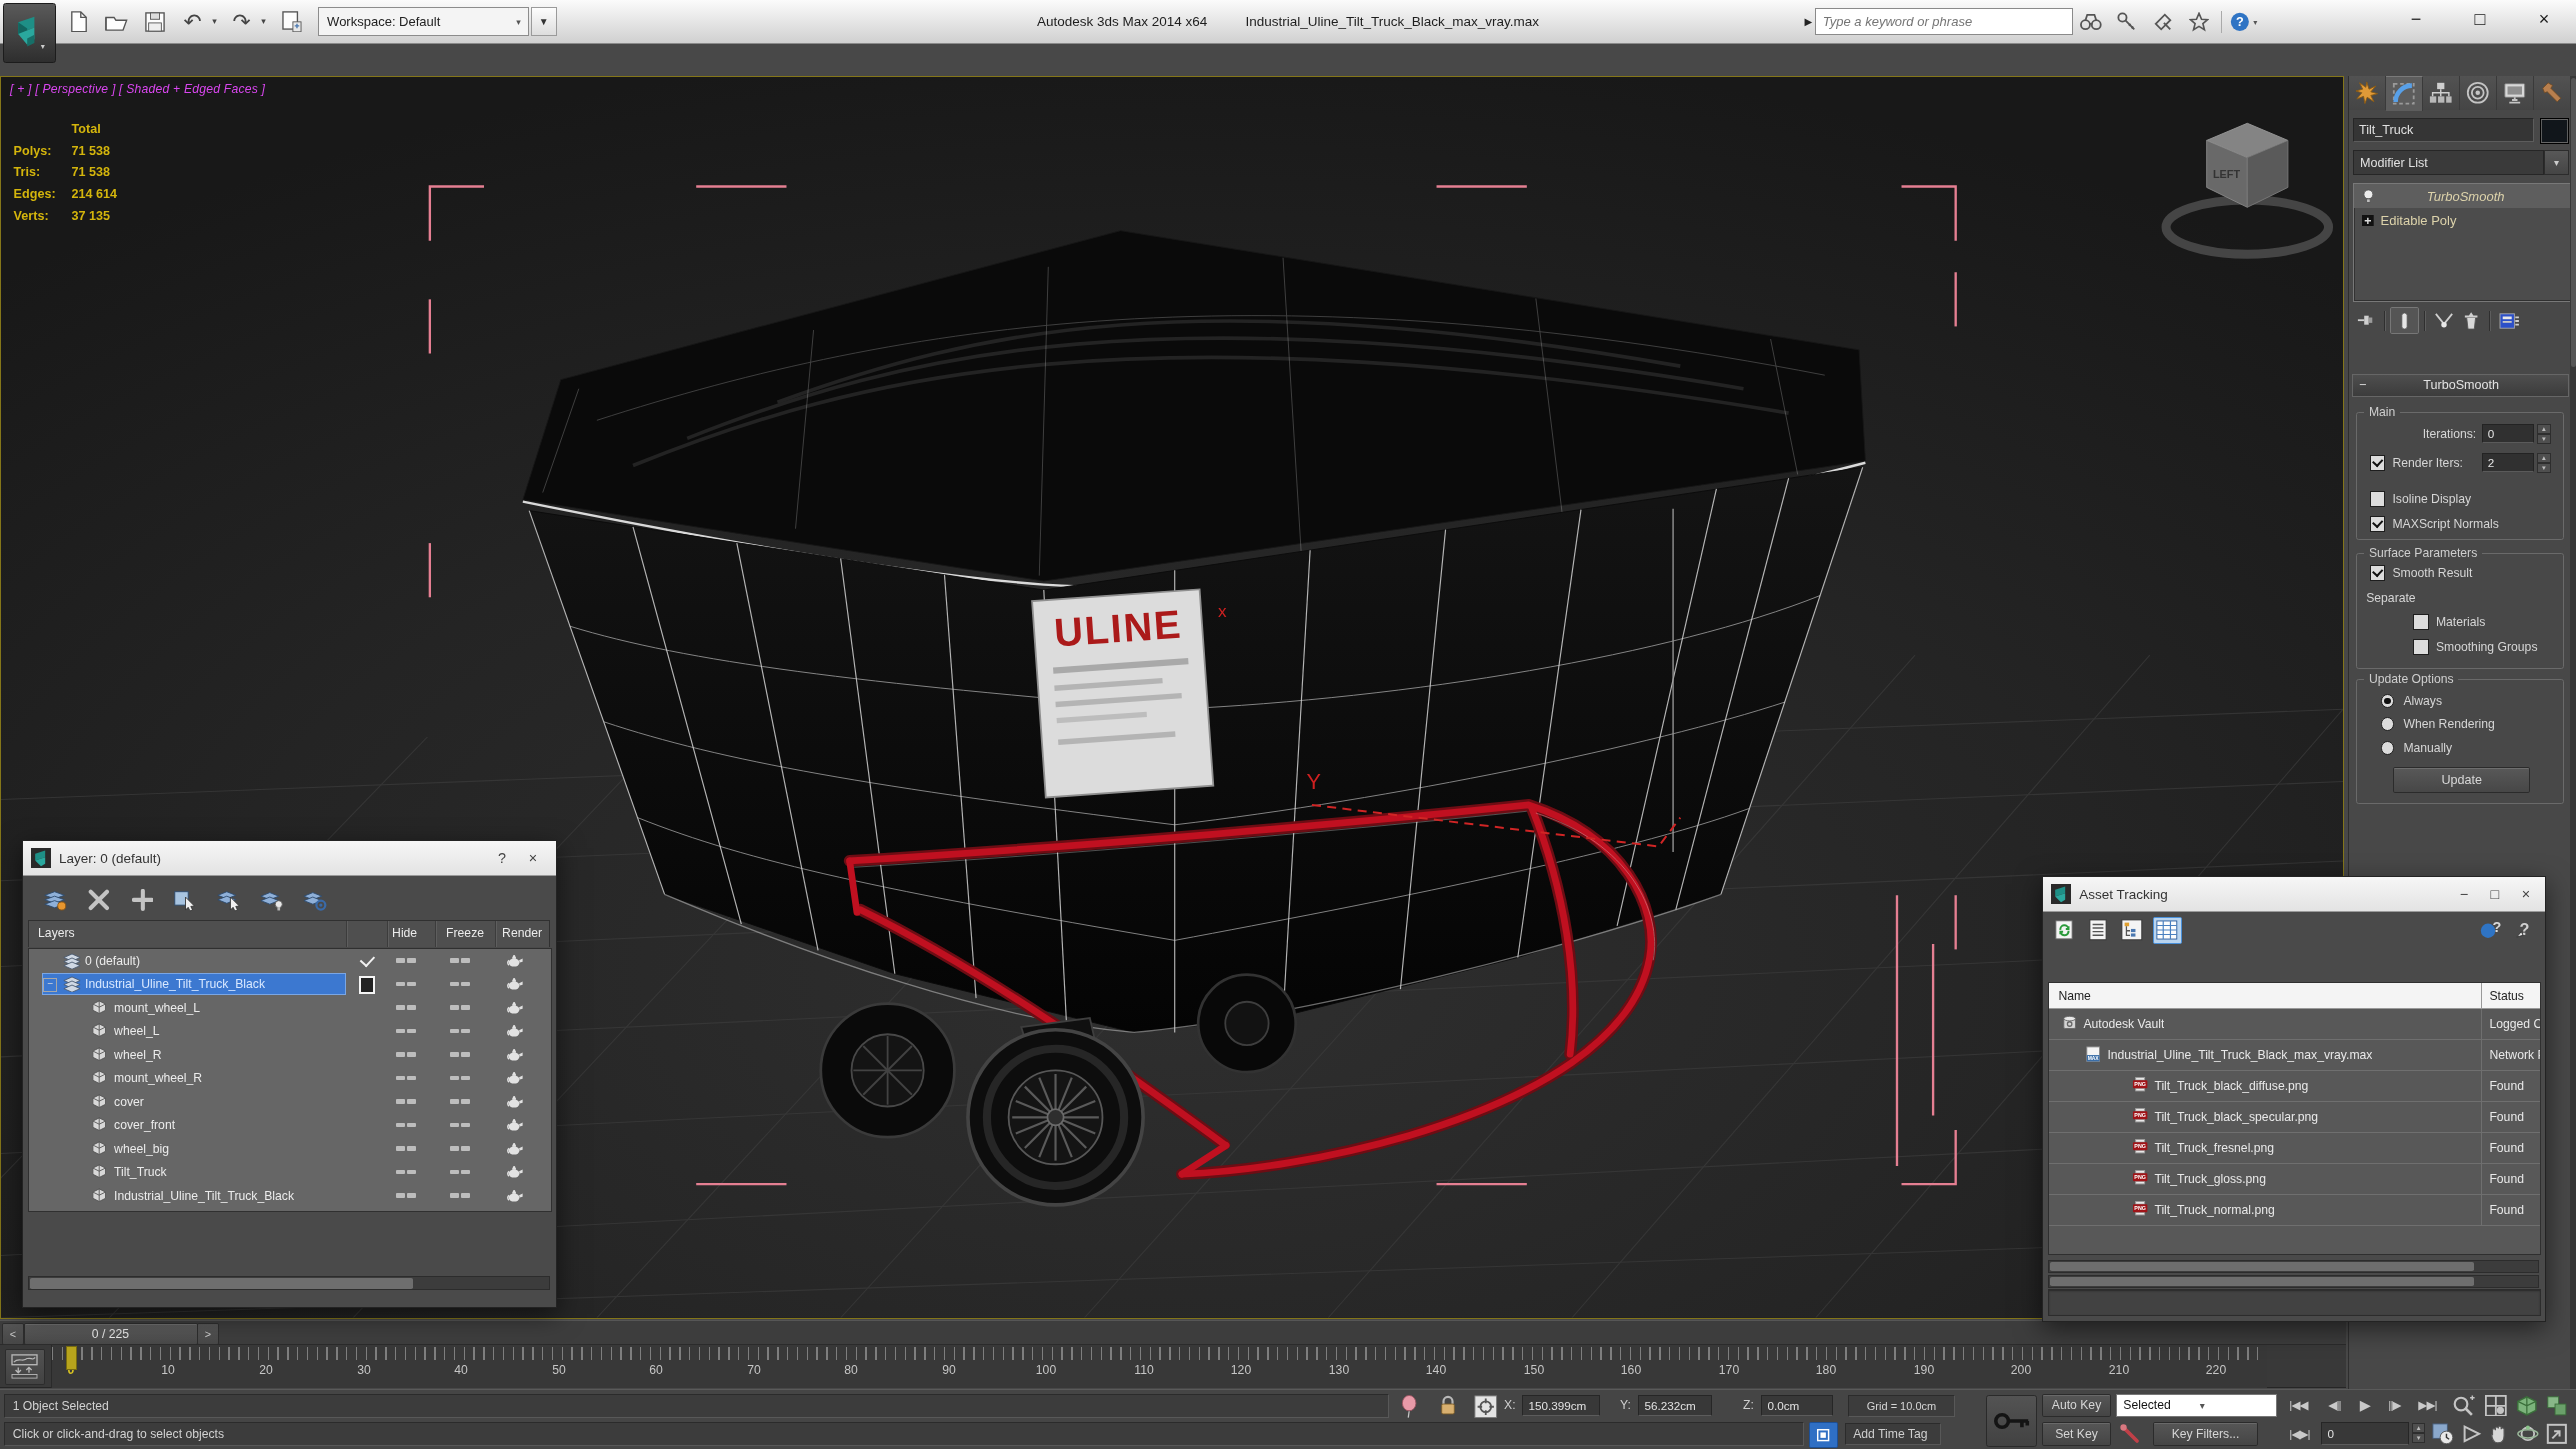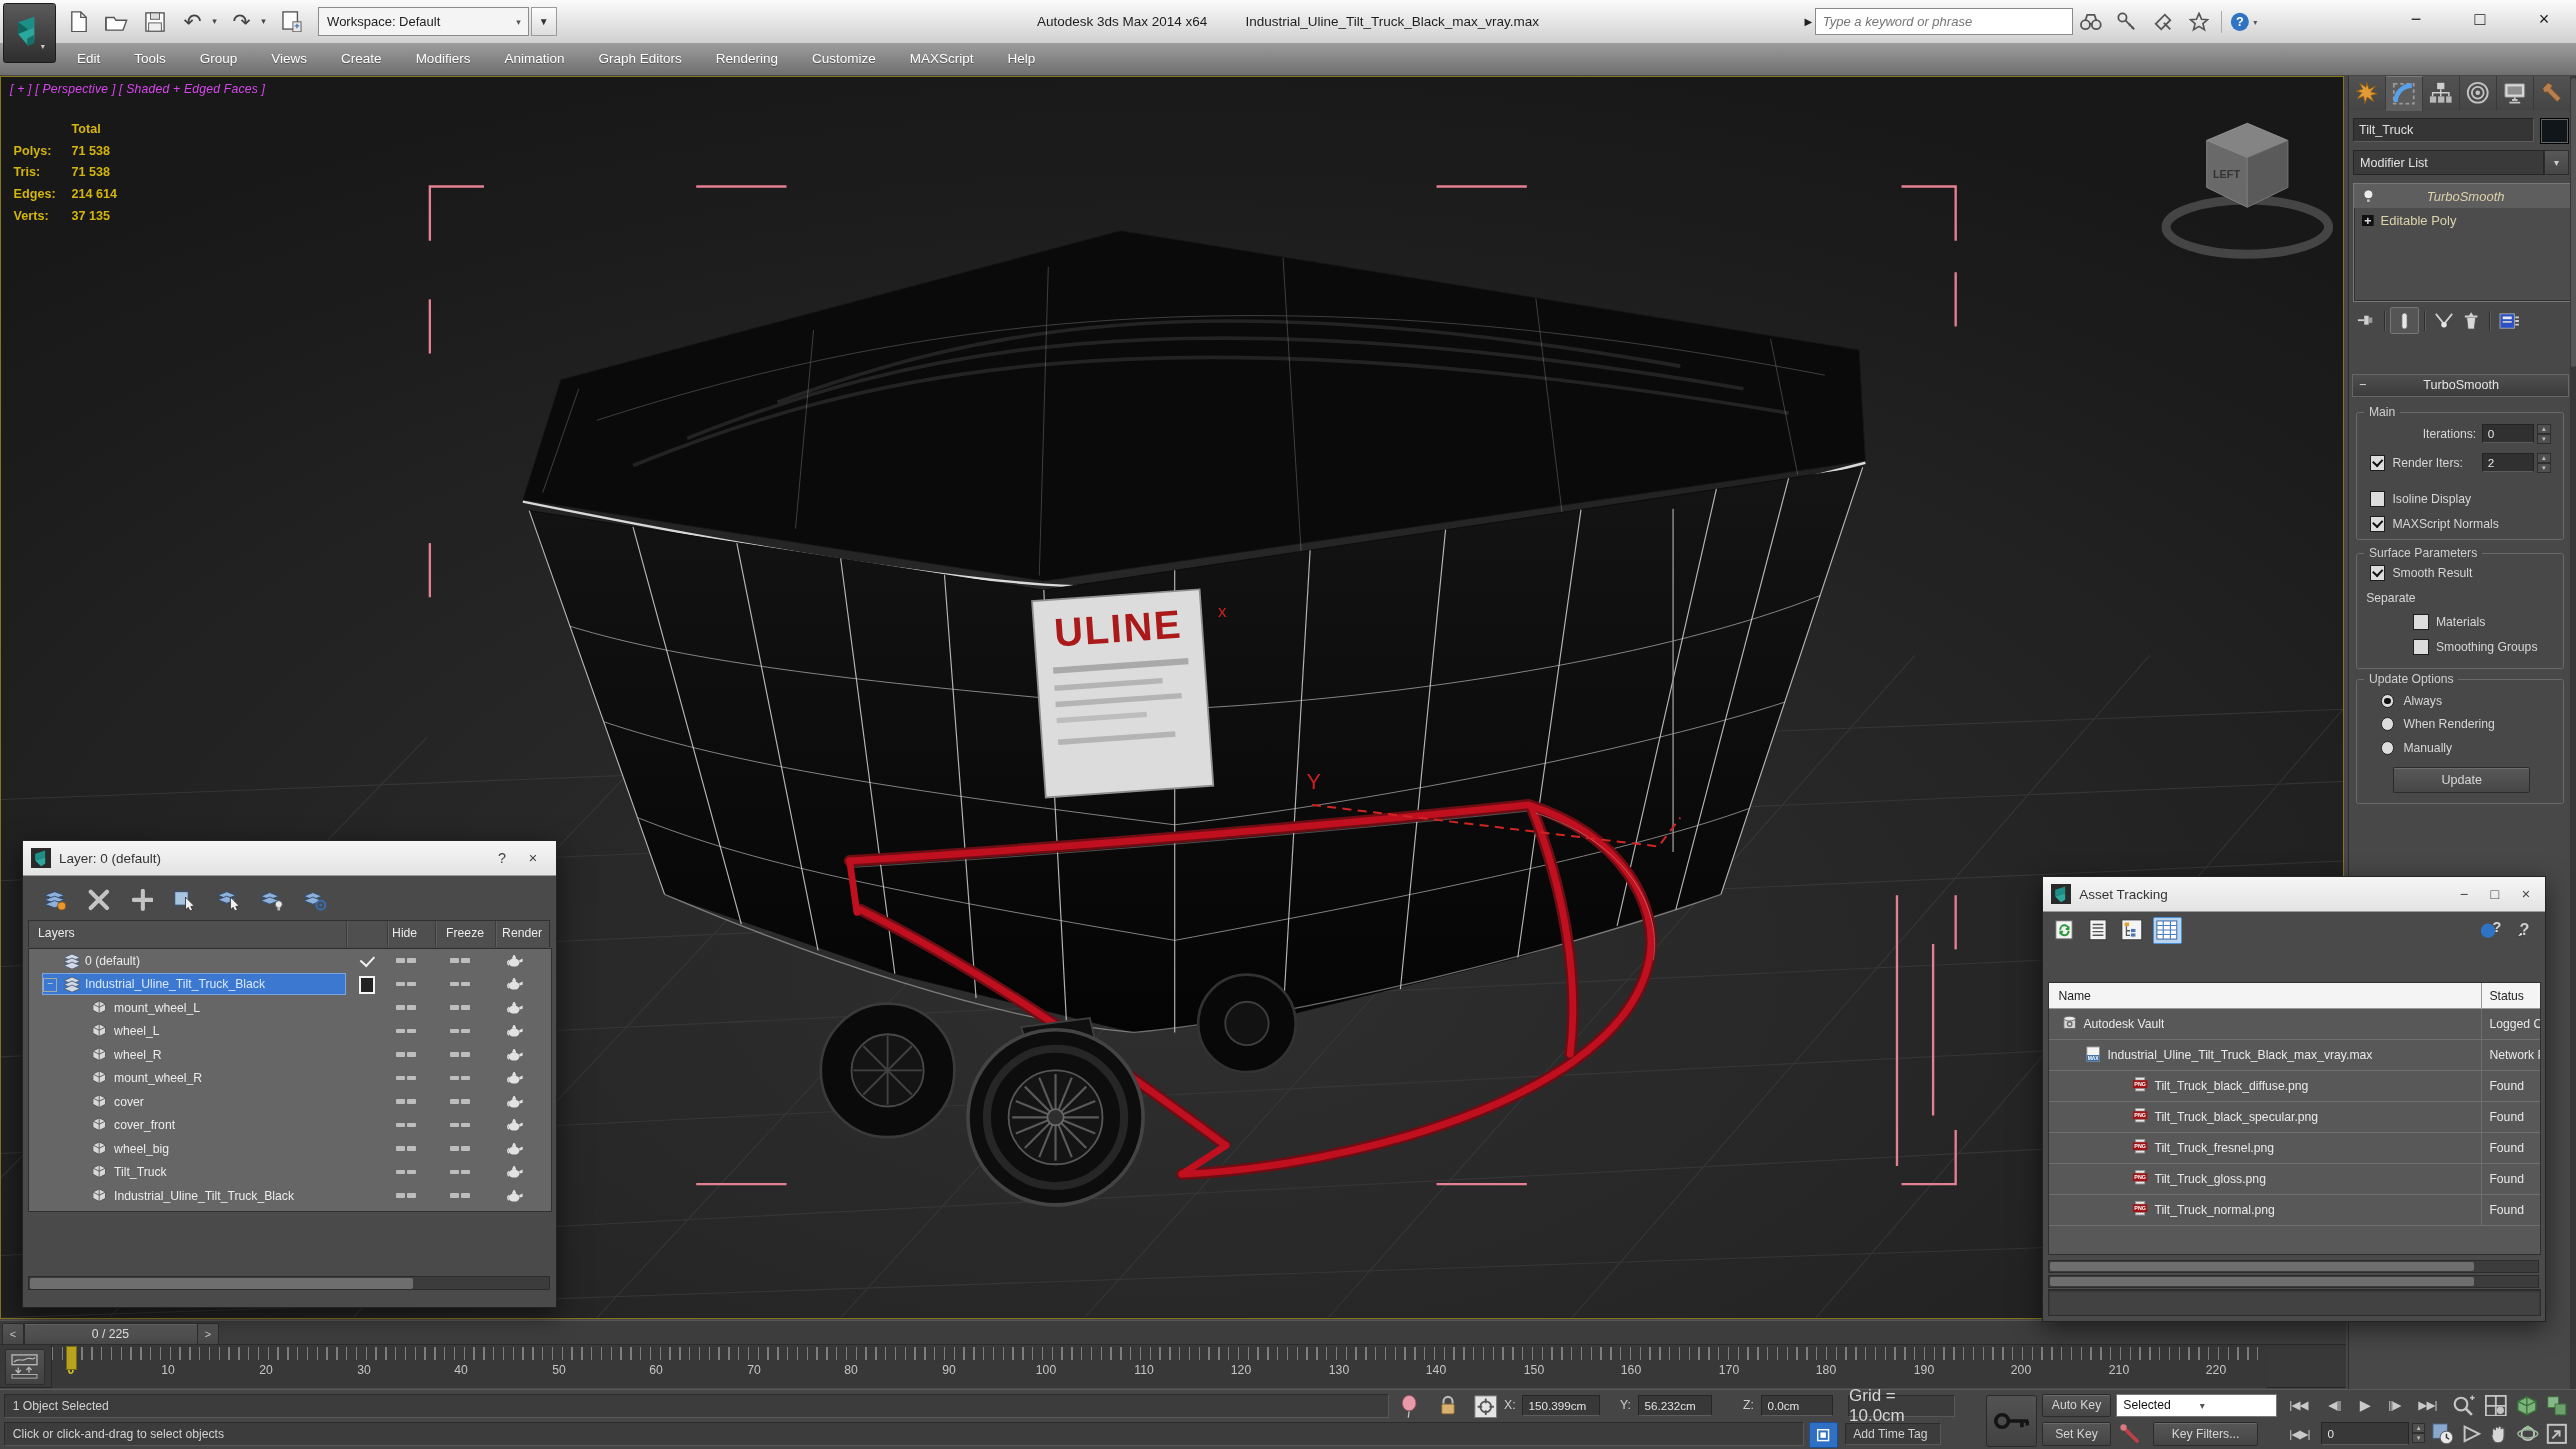--- a/index.html
+++ b/index.html
@@ -126,21 +126,21 @@
   .ruler-num.cur{color:#d8c322;font-weight:bold;}
   #time-marker{position:absolute;left:14.4px;top:0.9px;width:9px;height:21.7px;background:#b7a41c;border:0.9px solid #776b10;}
 
   
   #statusbar{left:0;top:1389px;width:2576px;height:60px;background:#454545;border-top:0.9px solid #5a5a5a;}
   .sunk{background:#3c3c3c;border:0.9px solid #2b2b2b;border-bottom-color:#585858;border-right-color:#585858;box-sizing:border-box;}
   #sel-box{left:3.6px;top:3.6px;width:1385px;height:24.4px;color:#d2d2d2;font-size:12.2px;display:flex;align-items:center;padding-left:8.1px;}
   #prompt-box{left:3.6px;top:32px;width:1800px;height:24.4px;color:#d2d2d2;font-size:12.2px;display:flex;align-items:center;padding-left:8.1px;}
   .coord-lbl{color:#cfcfcf;font-size:12.2px;}
   .coord-field{height:21.7px;background:#383838;border:0.9px solid #262626;border-bottom-color:#5c5c5c;color:#e2e2e2;font-size:11.7px;padding:0 5.4px;font-family:"Liberation Sans",sans-serif;box-sizing:border-box;}
-  #grid-box{left:1848px;top:4.5px;width:107px;height:22.6px;color:#d6d6d6;font-size:17px;display:flex;align-items:center;justify-content:center;}
+  #grid-box{left:1848px;top:4.5px;width:107px;height:22.6px;color:#d6d6d6;font-size:11px;display:flex;align-items:center;justify-content:center;}
   #timetag-box{left:1845px;top:32.5px;width:96px;height:22.6px;color:#cfcfcf;font-size:12.2px;display:flex;align-items:center;padding-left:7.2px;}
   #isolate-btn{left:1809px;top:32px;width:27px;height:24.4px;background:#2f6fc4;border:0.9px solid #1c4f96;display:flex;align-items:center;justify-content:center;border-radius:1.8px;}
   #bigkey-btn{left:1986px;top:5.4px;width:49px;height:50px;background:linear-gradient(#535353,#424242);border:0.9px solid #2a2a2a;border-radius:2.7px;display:flex;align-items:center;justify-content:center;}
   .sb-btn{position:absolute;height:23.5px;background:linear-gradient(#565656,#454545);border:0.9px solid #2b2b2b;box-shadow:inset 0 0.9px 0 #696969;color:#d6d6d6;font-size:12.2px;display:flex;align-items:center;justify-content:center;border-radius:1.8px;box-sizing:border-box;}
   #selset{left:2116px;top:3.6px;width:161px;height:23.5px;background:#fff;border:0.9px solid #777;color:#111;font-size:12.2px;display:flex;align-items:center;box-sizing:border-box;}
   #selset span{padding-left:6.3px;flex:1;}
   #selset .dd{color:#555;font-size:10px;padding-right:6.3px;}
   .pb{position:absolute;color:#c9c9c9;font-size:11.7px;letter-spacing:-0.9px;display:flex;align-items:center;justify-content:center;height:23.5px;}
   #frame-field{left:2321px;top:32px;width:88px;height:22.6px;}
   .mini-ic{position:absolute;display:flex;align-items:center;justify-content:center;}
@@ -239,34 +239,20 @@
   <div id="logo-btn" class="abs">
     <svg width="36" height="40" viewBox="0 0 40 44">
       <path d="M8 10 26 4v12l-18 7z" fill="#1e8f86"></path>
         <path d="M8 10v13l10 5V17z" fill="#12655f"></path>
         <path d="M8 23l18-7v13l-8 6z" fill="#2aa89e"></path>
         <path d="M18 28v9l8-4v-9z" fill="#176f68"></path>
       <text x="33" y="40" font-size="9" fill="#ccc" font-family="Liberation Sans">▾</text>
     </svg>
   </div>
 
-  <div id="menubar" class="abs">
-      <div class="menu-item">Edit</div>
-      <div class="menu-item">Tools</div>
-      <div class="menu-item">Group</div>
-      <div class="menu-item">Views</div>
-      <div class="menu-item">Create</div>
-      <div class="menu-item">Modifiers</div>
-      <div class="menu-item">Animation</div>
-      <div class="menu-item">Graph Editors</div>
-      <div class="menu-item">Rendering</div>
-      <div class="menu-item">Customize</div>
-      <div class="menu-item">MAXScript</div>
-      <div class="menu-item">Help</div>
-    </div>
 
   <div id="viewport" class="abs">
     <svg id="scene" class="abs" width="2342" height="1241" viewBox="0 0 2594 1374">
       <defs>
         <radialGradient id="vg" cx="50%" cy="72%" r="75%">
           <stop offset="0%" stop-color="#2f2f2f"></stop>
             <stop offset="55%" stop-color="#242424"></stop>
             <stop offset="100%" stop-color="#181818"></stop>
         </radialGradient>
         <linearGradient id="bodyG" x1="0" y1="0" x2="0" y2="1">

